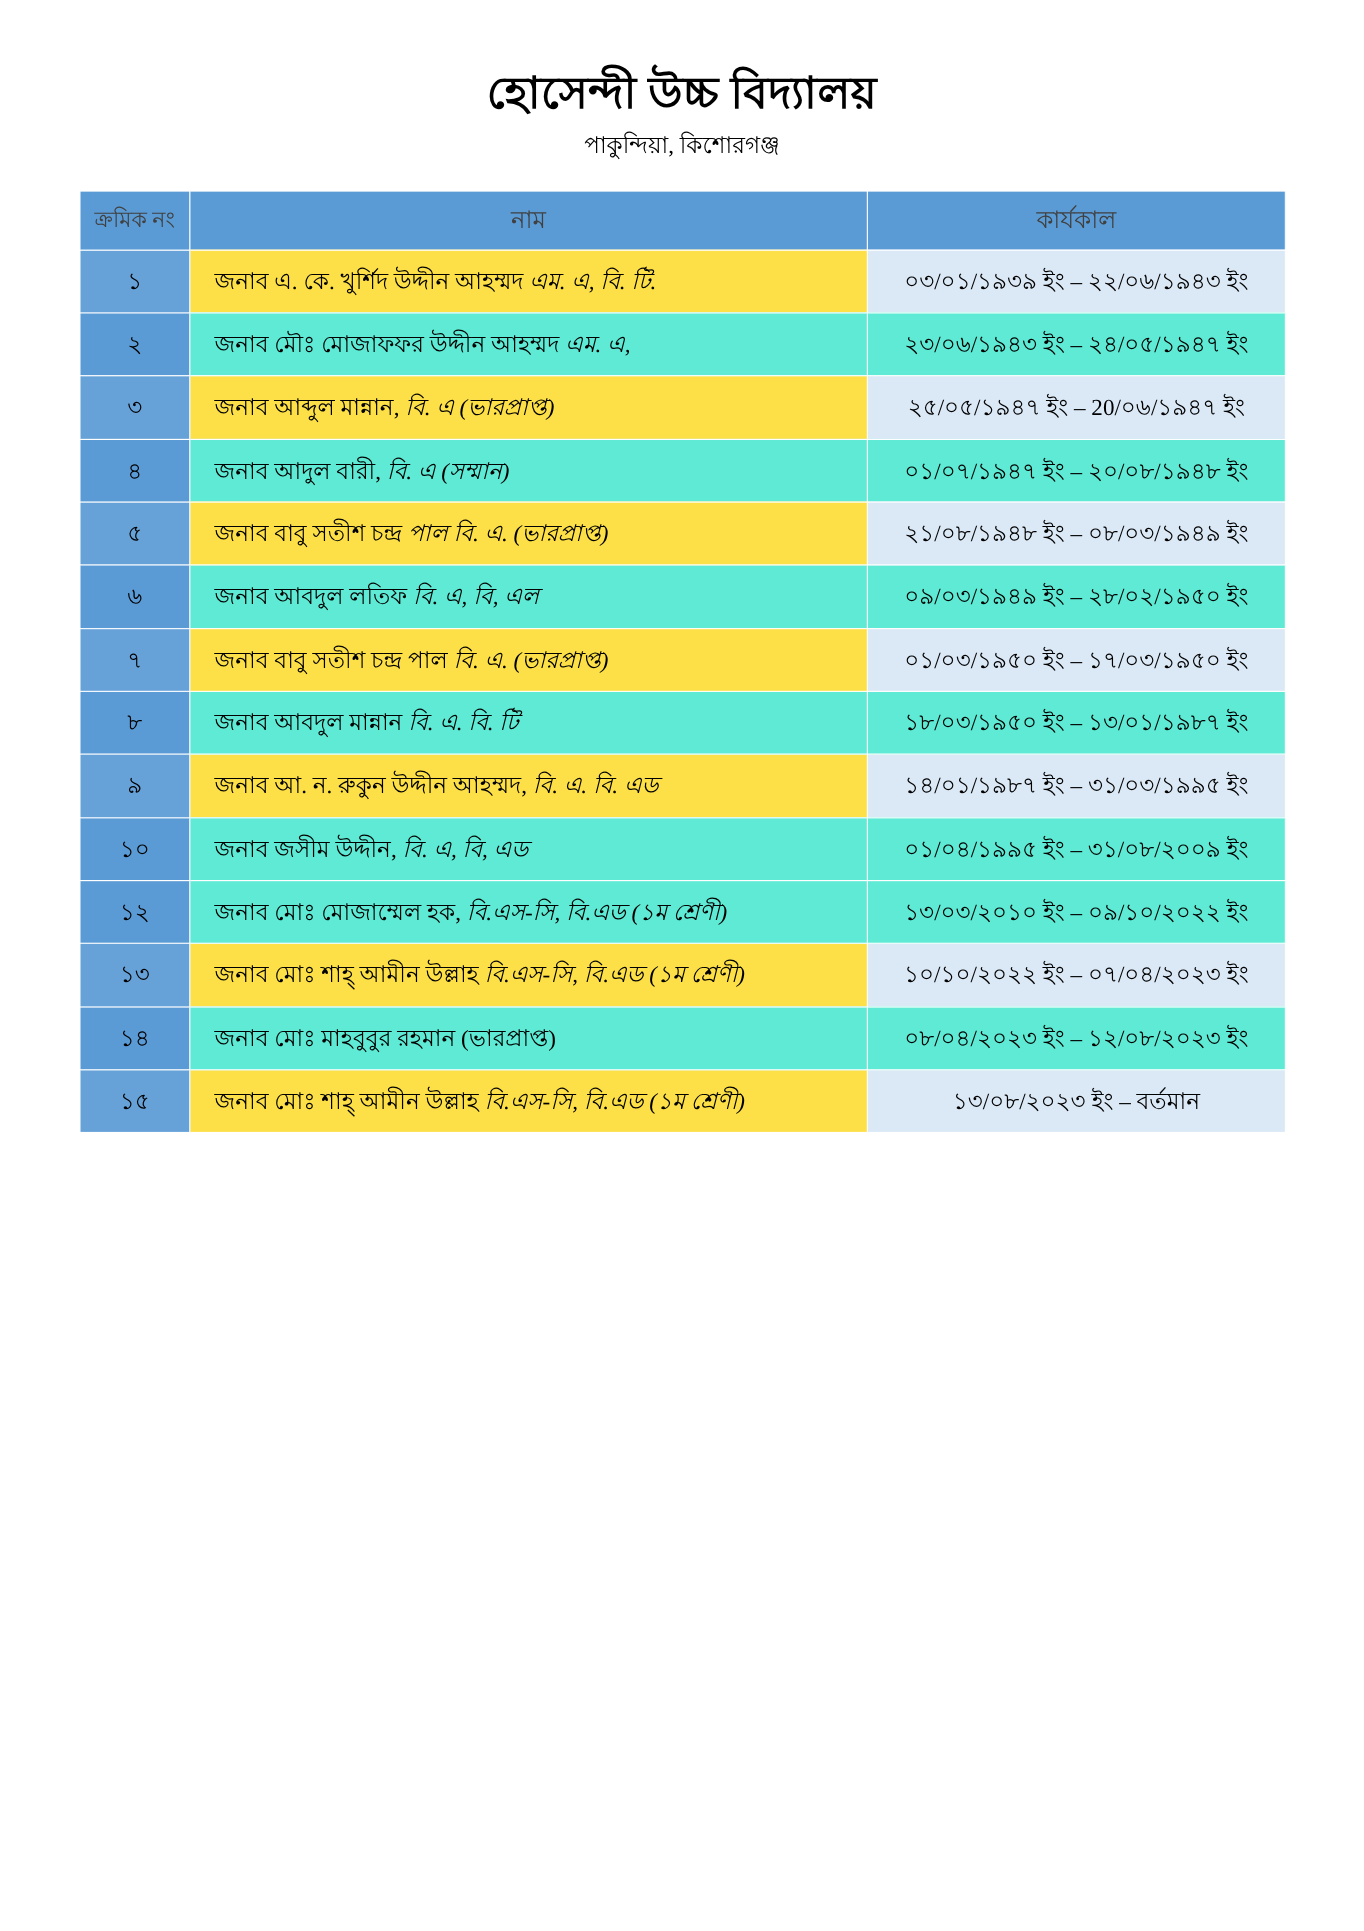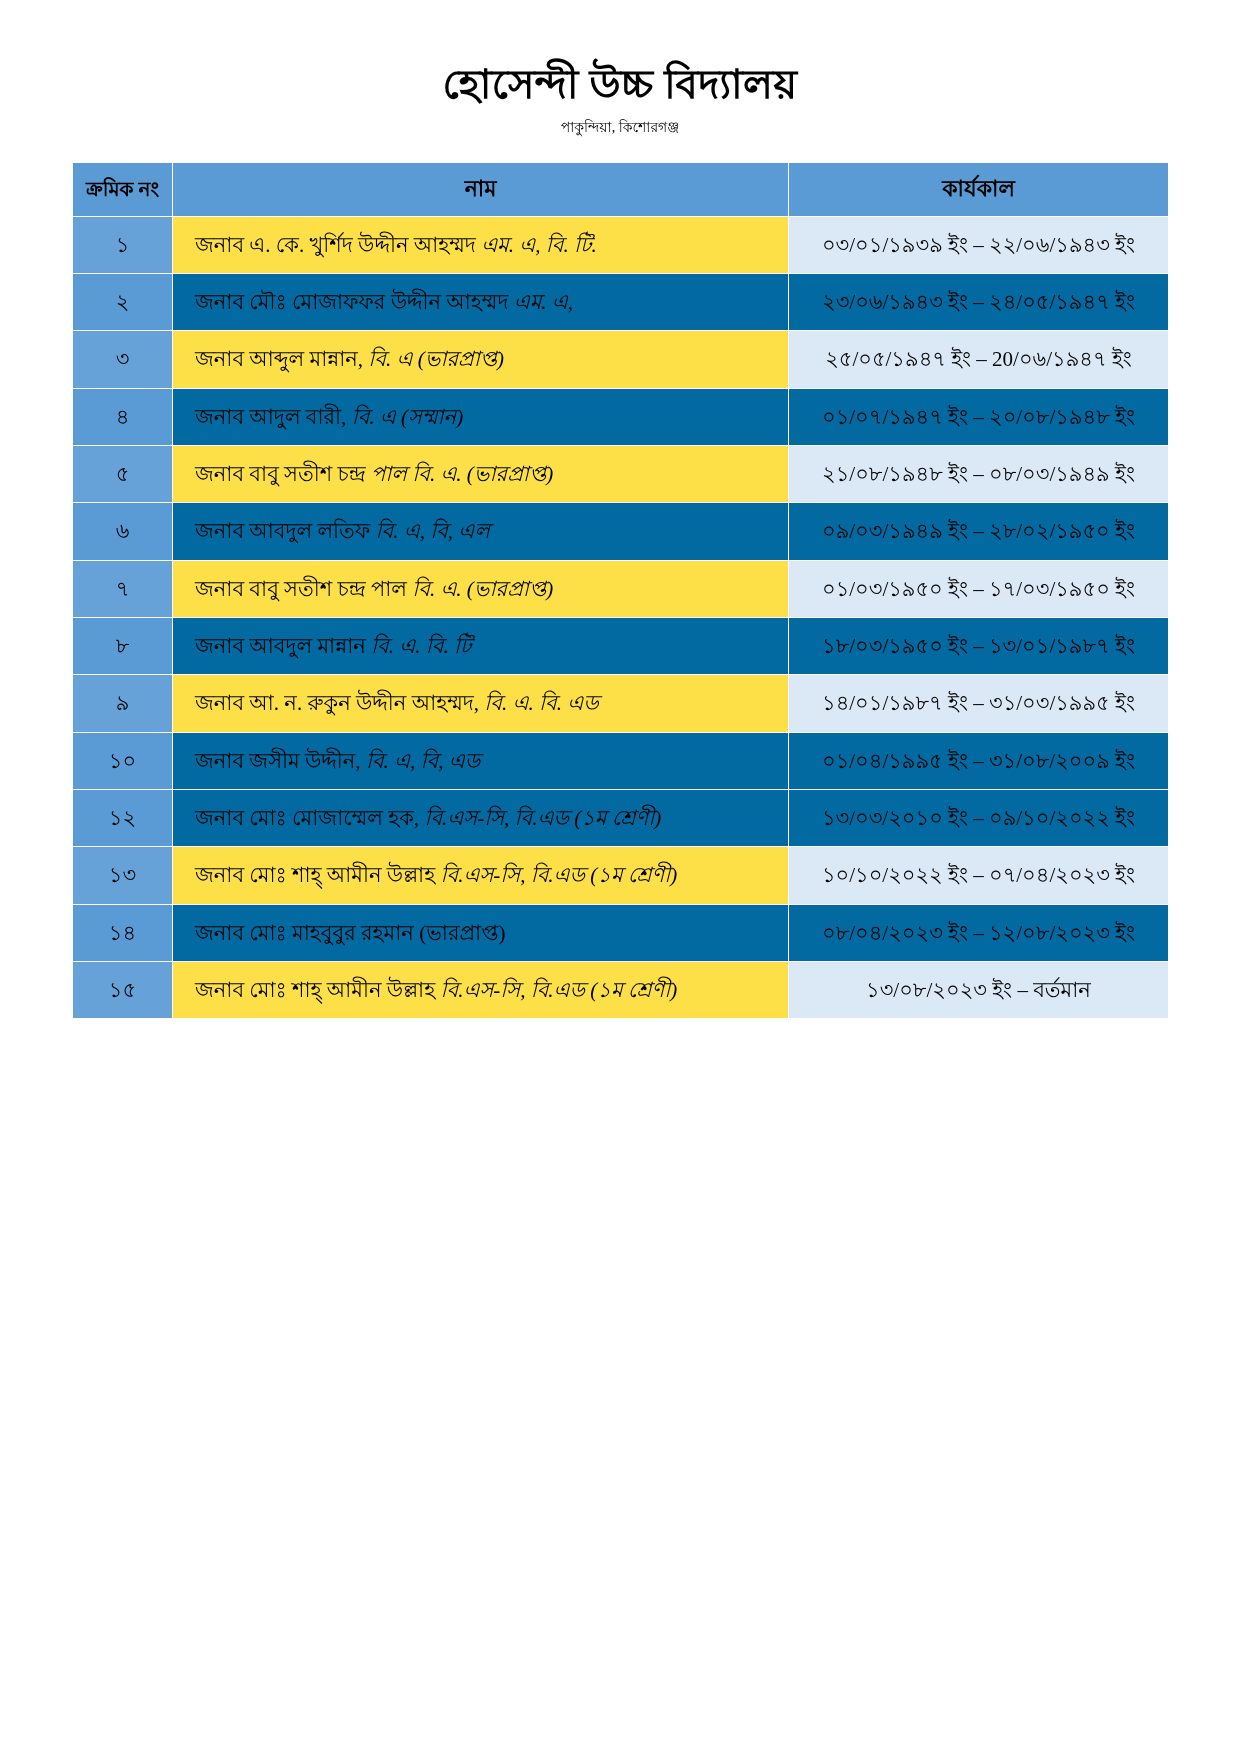--- a/index.html
+++ b/index.html
@@ -23,21 +23,21 @@
     text-align: center;
   }
   .school-name {
     font-size: 40px;
     font-weight: bold;
     letter-spacing: 0.5px;
     line-height: 1.25;
     margin: 0 0 6px 0;
   }
   .school-address {
-    font-size: 14px;
+    font-size: 21px;
     font-weight: normal;
     margin: 0 0 22px 0;
   }
   .doc-title {
     font-size: 24px;
     font-weight: bold;
     text-decoration: underline;
     text-underline-offset: 4px;
     margin: 0 0 26px 0;
   }
@@ -45,24 +45,24 @@
     width: 1096px;
     border-collapse: collapse;
     table-layout: fixed;
     margin: 0 auto;
   }
   table.list col.c-sl { width: 100px; }
   table.list col.c-name { width: 616px; }
   table.list col.c-term { width: 380px; }
   table.list th {
     background: #5b9bd5;
-    color: #000000;
+    color: #404040;
     border: 1px solid #ffffff;
     font-size: 22px;
-    font-weight: bold;
+    font-weight: normal;
     padding: 12px 6px;
     line-height: 1.3;
     text-align: center;
     vertical-align: middle;
   }
   table.list th.th-sl { font-size: 20px; }
   table.list td {
     border: 1px solid #ffffff;
     font-size: 21px;
     padding: 14px 10px;
@@ -78,21 +78,21 @@
     background: #fde047;
     text-align: left;
     padding-left: 22px;
   }
   table.list td.term {
     background: #dbe8f5;
     text-align: center;
   }
   table.list tr.alt td.name,
   table.list tr.alt td.term {
-    background: #0369a1;
+    background: #5eead4;
   }
   table.list tr.alt td.sl {
     background: #5b9bd5;
   }
   .deg {
     font-style: italic;
   }
 </style>
 </head>
 <body>

